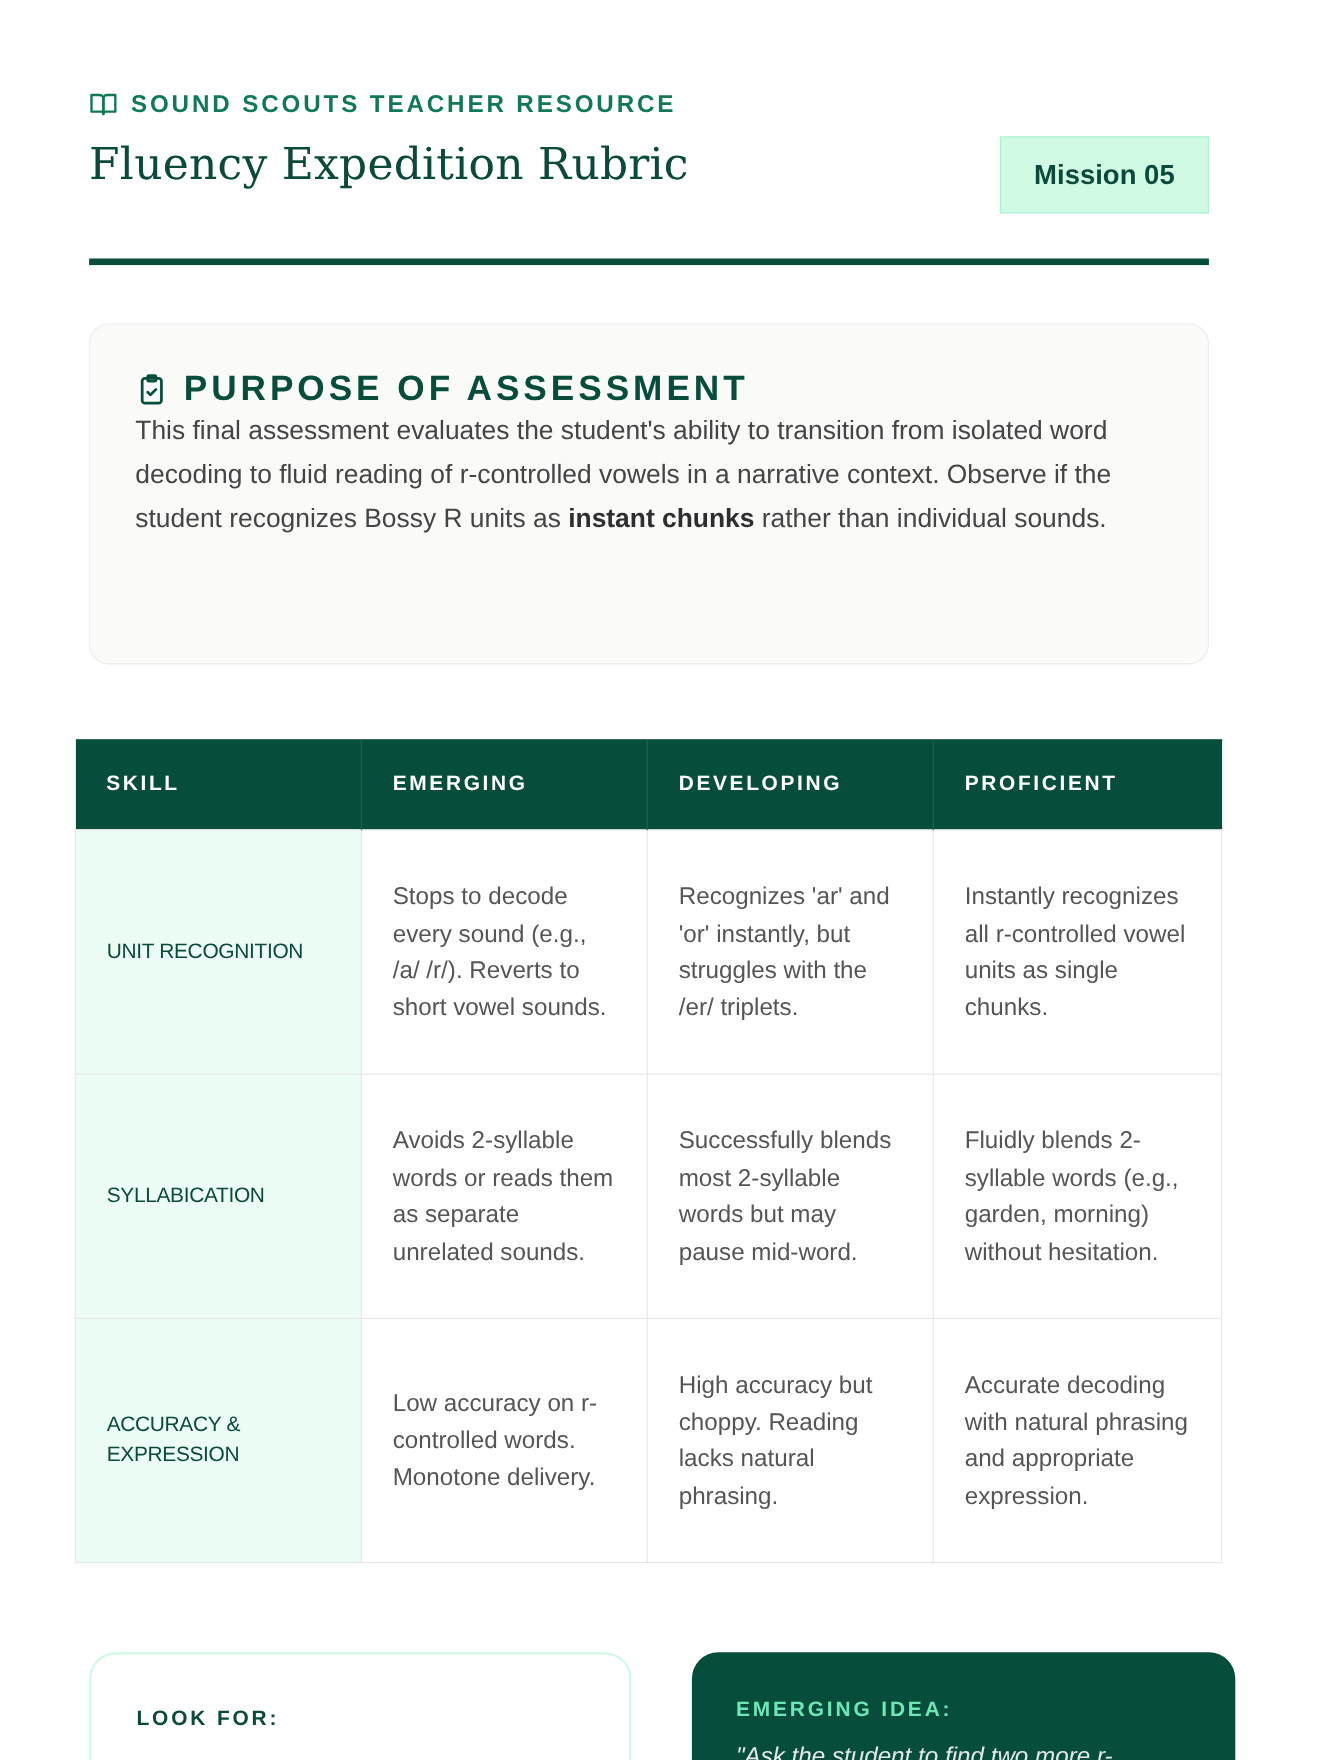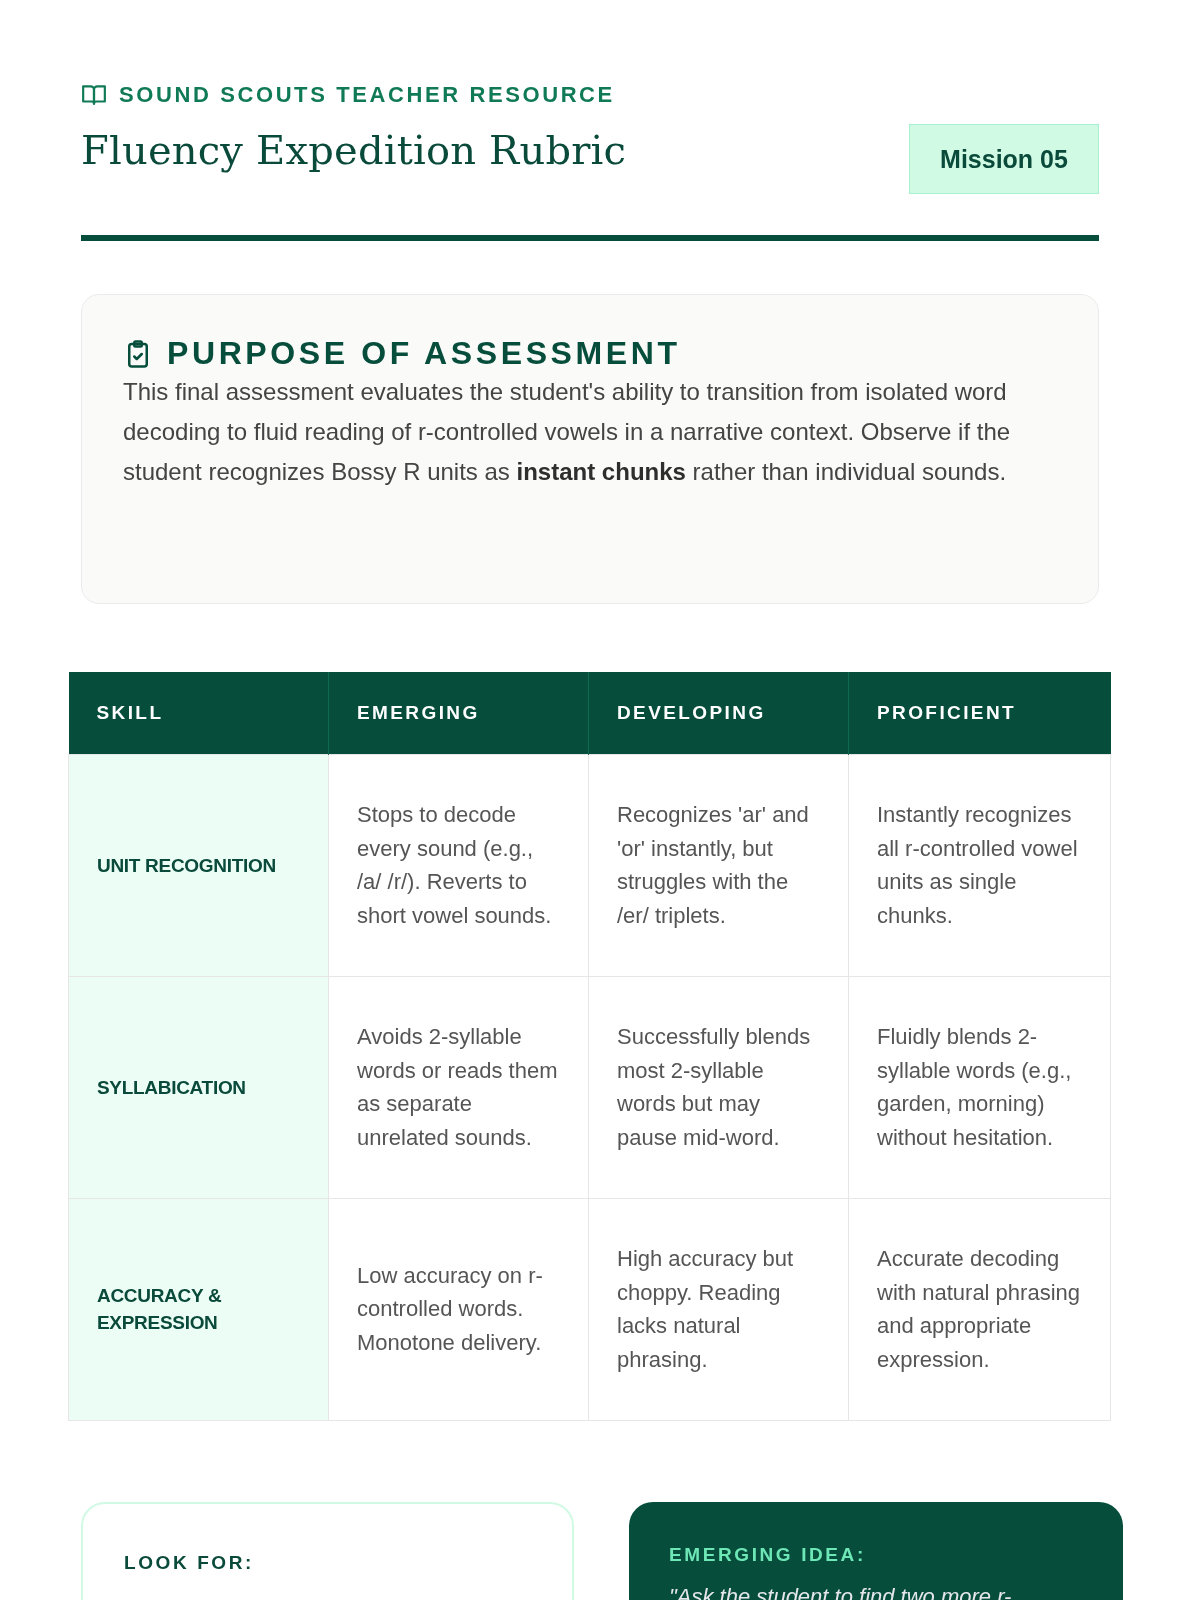--- a/index.html
+++ b/index.html
@@ -20,21 +20,21 @@
   .purpose-head { display: flex; align-items: center; gap: 14px; color: #064e3b; }
   .purpose-head svg { width: 30px; height: 30px; }
   .purpose-title { font-size: 32px; font-weight: 600; letter-spacing: 3.6px; }
   .purpose-text { font-size: 24px; line-height: 40px; color: #444444; }
   .purpose-text b { color: #2e2e2e; font-weight: 700; }
 
   table.rubric { position: absolute; left: 68px; top: 672px; width: 1042px; border-collapse: collapse; table-layout: fixed; }
   table.rubric th { background: #064e3b; color: #ffffff; height: 82px; text-align: left; padding: 0 28px; font-size: 19px; font-weight: 700; letter-spacing: 2.4px; border-right: 1px solid #0f6b4f; }
   table.rubric th:last-child { border-right: none; }
   table.rubric td { border: 1.5px solid #e6e6e6; padding: 0 28px; font-size: 22px; line-height: 33.5px; color: #555555; vertical-align: middle; height: 222px; }
-  table.rubric td.skill { background: #ecfdf5; color: #0a4a3a; font-size: 19px; font-weight: 700; letter-spacing: -0.3px; line-height: 27px; }
+  table.rubric td.skill { background: #ecfdf5; color: #0a4a3a; font-size: 19px; font-weight: 400; letter-spacing: -0.3px; line-height: 27px; }
 
   .lookfor { position: absolute; left: 81px; top: 1502px; width: 493px; height: 140px; border: 2.5px solid #d1fae5; border-radius: 24px; padding: 48px 40px 0 41px; background: #ffffff; }
   .lookfor-title { font-size: 19px; font-weight: 700; letter-spacing: 2.6px; color: #0a4a3a; }
 
   .extension { position: absolute; left: 629px; top: 1502px; width: 494px; height: 140px; background: #064e3b; border-radius: 24px; padding: 42px 40px 0 40px; }
   .extension-title { font-size: 19px; font-weight: 700; letter-spacing: 2.6px; color: #6ee7b7; }
   .extension-text { margin-top: 18px; font-size: 22px; font-style: italic; color: #e5e7eb; white-space: nowrap; }
 </style>
 </head>
 <body>

